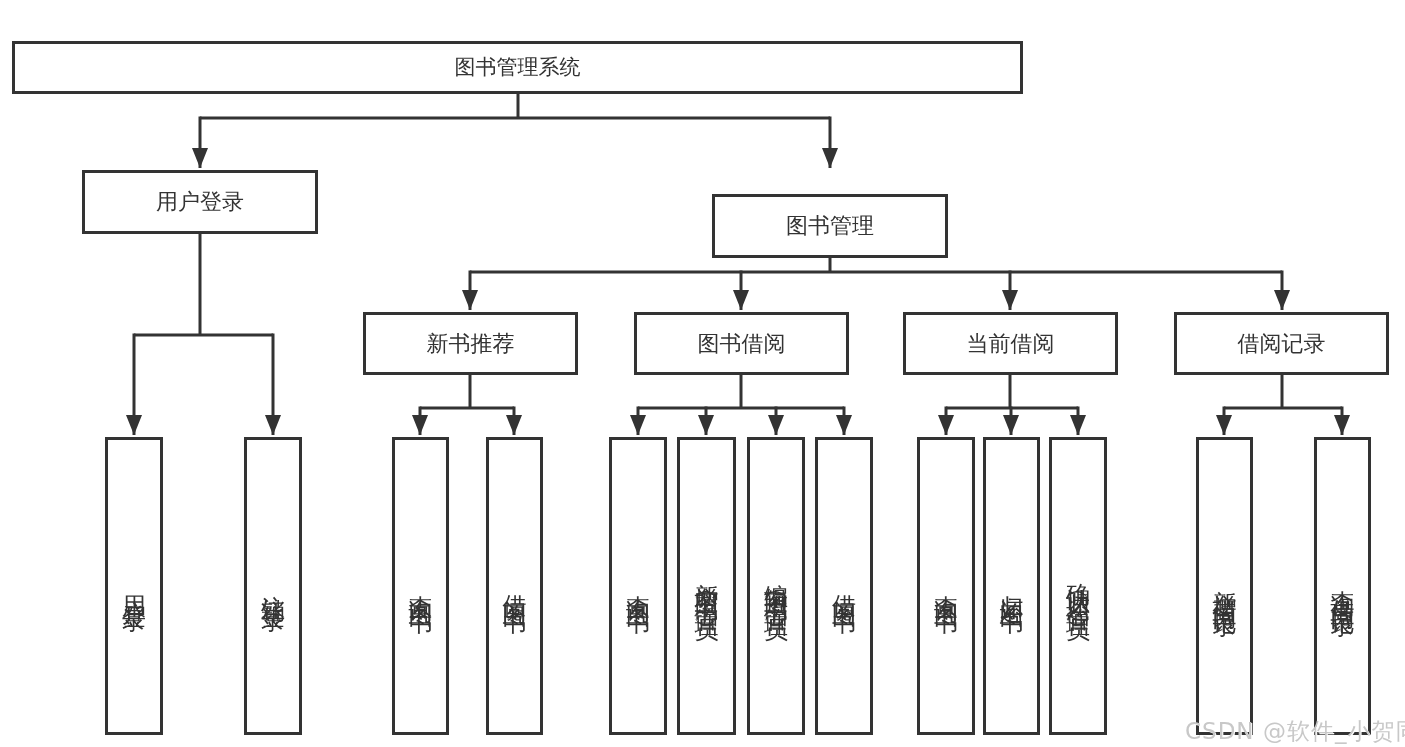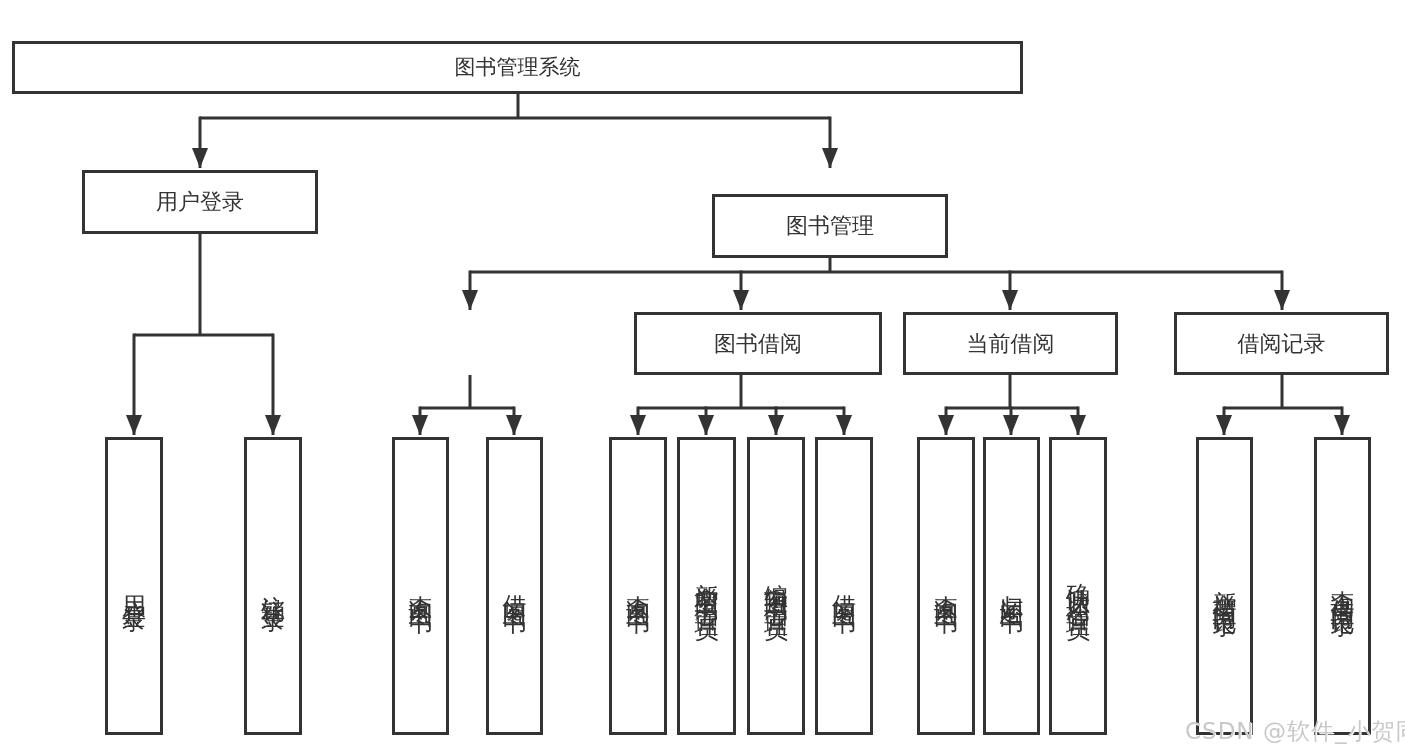--- a/index.html
+++ b/index.html
@@ -125,21 +125,22 @@
         <path d="M1342,406.5 L1342,435" marker-end="url(#arrow)"></path>
       </g>
     </g>
   </svg>
 
   <div class="node node-h node-root" style="left:12px; top:13px; width:1011px; height:53px;margin-top:28px;">图书管理系统</div>
 
   <div class="node node-h" style="left:82px; top:170px; width:236px; height:64px;">用户登录</div>
   <div class="node node-h" style="left:712px; top:170px; width:236px; height:64px;margin-top:24px;">图书管理</div>
 
-  <div class="node node-h" style="left:634px; top:312px; width:248px; height:63px;">图书借阅</div>
+  <div class="node node-h" style="left:363px; top:312px; width:215px; height:63px;">新书推荐</div>
+  <div class="node node-h" style="left:634px; top:312px; width:215px; height:63px;">图书借阅</div>
   <div class="node node-h" style="left:903px; top:312px; width:215px; height:63px;">当前借阅</div>
   <div class="node node-h" style="left:1174px; top:312px; width:215px; height:63px;">借阅记录</div>
 
   <div class="node node-v" style="left:105px; top:437px; width:58px; height:298px;">用户登录</div>
   <div class="node node-v" style="left:244px; top:437px; width:58px; height:298px;">注销登录</div>
 
   <div class="node node-v" style="left:392px; top:437px; width:57px; height:298px;">查询图书</div>
   <div class="node node-v" style="left:486px; top:437px; width:57px; height:298px;">借阅图书</div>
 
   <div class="node node-v" style="left:609px; top:437px; width:58px; height:298px;">查询图书</div>

